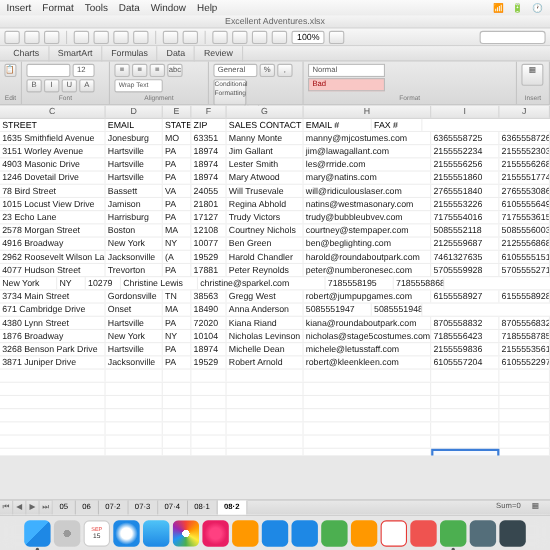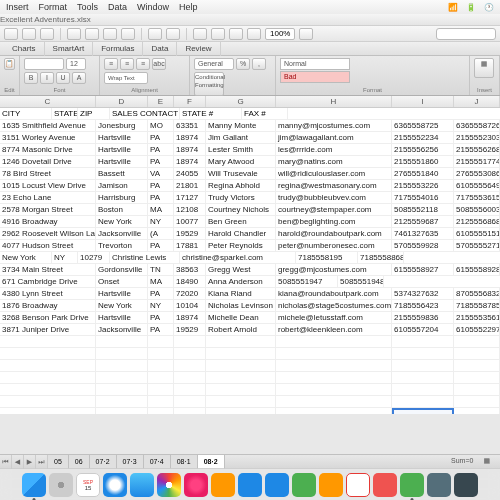--- a/index.html
+++ b/index.html
@@ -1,20 +1,20 @@
 <!DOCTYPE html>
 <html><head>
 <meta charset="utf-8">
 <style>
 *{margin:0;padding:0;box-sizing:border-box;font-family:Helvetica,Arial,sans-serif;-webkit-font-smoothing:antialiased}
 body{width:500px;height:500px;overflow:hidden;background:#e8e8e8;font-size:9px;position:relative}
 .menubar{background:linear-gradient(#fafafa,#ececec);height:14px;display:flex;align-items:center;padding:0 6px;gap:10px;font-size:9px;color:#333}
 .menubar span{cursor:default}
 .menubar .right{margin-left:auto;display:flex;gap:8px;font-size:8px;color:#555}
-.titlebar{background:linear-gradient(#f5f5f5,#e5e5e5);height:12px;display:flex;align-items:center;justify-content:flex-start;font-size:8px;color:#666;border-bottom:1px solid #d0d0d0}
+.titlebar{background:linear-gradient(#f5f5f5,#e5e5e5);height:12px;display:flex;align-items:center;justify-content:center;font-size:8px;color:#666;border-bottom:1px solid #d0d0d0}
 .toolbar1{background:linear-gradient(#f7f7f7,#e7e7e7);height:16px;display:flex;align-items:center;padding:0 4px;gap:4px;border-bottom:1px solid #d0d0d0}
 .toolbar1 .btn{width:14px;height:12px;background:linear-gradient(#fff,#e5e5e5);border:1px solid #bbb;border-radius:2px}
 .toolbar1 .sep{width:1px;height:12px;background:#ccc;margin:0 2px}
 .toolbar1 .zoom{font-size:8px;padding:0 4px;background:#fff;border:1px solid #bbb;border-radius:2px;height:12px;line-height:10px}
 .toolbar1 .search{margin-left:auto;width:60px;height:12px;background:#fff;border:1px solid #bbb;border-radius:3px}
 .ribbontabs{background:linear-gradient(#f0f0f0,#e0e0e0);height:14px;display:flex;align-items:center;padding:0 4px;gap:0;font-size:8px;color:#444;border-bottom:1px solid #c0c0c0}
 .ribbontabs .tab{padding:0 8px;height:14px;line-height:14px;border-right:1px solid #d0d0d0}
 .ribbon{background:linear-gradient(#eaeaea,#d8d8d8);height:40px;display:flex;border-bottom:1px solid #b0b0b0;font-size:7px;color:#555}
 .ribbon .group{border-right:1px solid #c5c5c5;padding:2px 4px;display:flex;flex-direction:column}
 .ribbon .group .label{font-size:6px;color:#777;text-align:center;margin-top:auto}
@@ -177,25 +177,26 @@
     <div class="c-d">D</div>
     <div class="c-e">E</div>
     <div class="c-f">F</div>
     <div class="c-g">G</div>
     <div class="c-h">H</div>
     <div class="c-i">I</div>
     <div class="c-j">J</div>
   </div>
   <div class="rows" id="rows">
       <div class="row hdrrow">
-        <div class="c-d">CITY</div>
+        <div class="c-c">STREET</div>
+        <div class="c-d">EMAIL</div>
         <div class="c-e">STATE</div>
         <div class="c-f">ZIP</div>
         <div class="c-g">SALES CONTACT</div>
-        <div class="c-i">STATE #</div>
+        <div class="c-i">EMAIL #</div>
         <div class="c-j">FAX #</div>
       </div>
       <div class="row">
         <div class="c-c">1635 Smithfield Avenue</div>
         <div class="c-d">Jonesburg</div>
         <div class="c-e">MO</div>
         <div class="c-f">63351</div>
         <div class="c-g">Manny Monte</div>
         <div class="c-h">manny@mjcostumes.com</div>
         <div class="c-i">6365558725</div>
@@ -205,21 +206,21 @@
         <div class="c-c">3151 Worley Avenue</div>
         <div class="c-d">Hartsville</div>
         <div class="c-e">PA</div>
         <div class="c-f">18974</div>
         <div class="c-g">Jim Gallant</div>
         <div class="c-h">jim@lawagallant.com</div>
         <div class="c-i">2155552234</div>
         <div class="c-j">2155552303</div>
       </div>
       <div class="row">
-        <div class="c-c">8774 Masonic Drive</div>
+        <div class="c-c">4903 Masonic Drive</div>
         <div class="c-d">Hartsville</div>
         <div class="c-e">PA</div>
         <div class="c-f">18974</div>
         <div class="c-g">Lester Smith</div>
         <div class="c-h">les@rrride.com</div>
         <div class="c-i">2155556256</div>
         <div class="c-j">2155556268</div>
       </div>
       <div class="row">
         <div class="c-c">1246 Dovetail Drive</div>
@@ -240,21 +241,21 @@
         <div class="c-h">will@ridiculouslaser.com</div>
         <div class="c-i">2765551840</div>
         <div class="c-j">2765553086</div>
       </div>
       <div class="row">
         <div class="c-c">1015 Locust View Drive</div>
         <div class="c-d">Jamison</div>
         <div class="c-e">PA</div>
         <div class="c-f">21801</div>
         <div class="c-g">Regina Abhold</div>
-        <div class="c-h">regina@westmasonary.com</div>
+        <div class="c-h">natins@westmasonary.com</div>
         <div class="c-i">2155553226</div>
         <div class="c-j">6105555649</div>
       </div>
       <div class="row">
         <div class="c-c">23 Echo Lane</div>
         <div class="c-d">Harrisburg</div>
         <div class="c-e">PA</div>
         <div class="c-f">17127</div>
         <div class="c-g">Trudy Victors</div>
         <div class="c-h">trudy@bubbleubvev.com</div>
@@ -309,41 +310,41 @@
         <div class="c-h">christine@sparkel.com</div>
         <div class="c-i">7185558195</div>
         <div class="c-j">7185558868</div>
       </div>
       <div class="row">
         <div class="c-c">3734 Main Street</div>
         <div class="c-d">Gordonsville</div>
         <div class="c-e">TN</div>
         <div class="c-f">38563</div>
         <div class="c-g">Gregg West</div>
-        <div class="c-h">gregg@mjcostumes.com</div>
+        <div class="c-h">robert@jumpupgames.com</div>
         <div class="c-i">6155558927</div>
         <div class="c-j">6155558928</div>
       </div>
       <div class="row">
         <div class="c-c">671 Cambridge Drive</div>
         <div class="c-d">Onset</div>
         <div class="c-e">MA</div>
         <div class="c-f">18490</div>
         <div class="c-g">Anna Anderson</div>
         <div class="c-i">5085551947</div>
         <div class="c-j">5085551948</div>
       </div>
       <div class="row">
         <div class="c-c">4380 Lynn Street</div>
         <div class="c-d">Hartsville</div>
         <div class="c-e">PA</div>
         <div class="c-f">72020</div>
         <div class="c-g">Kiana Riand</div>
         <div class="c-h">kiana@roundaboutpark.com</div>
-        <div class="c-i">5374327632</div>
+        <div class="c-i">8705558832</div>
         <div class="c-j">8705556832</div>
       </div>
       <div class="row">
         <div class="c-c">1876 Broadway</div>
         <div class="c-d">New York</div>
         <div class="c-e">NY</div>
         <div class="c-f">10104</div>
         <div class="c-g">Nicholas Levinson</div>
         <div class="c-h">nicholas@stage5costumes.com</div>
         <div class="c-i">7185556423</div>

